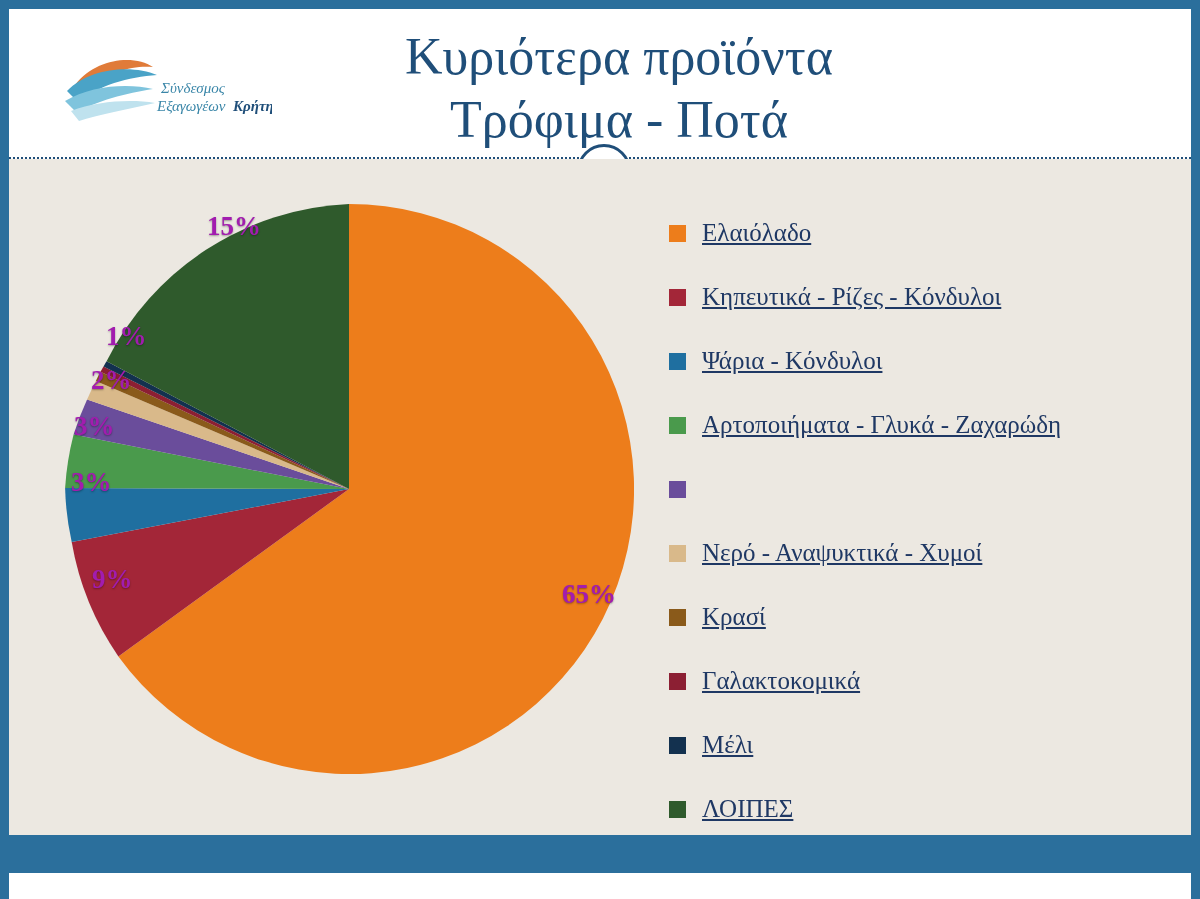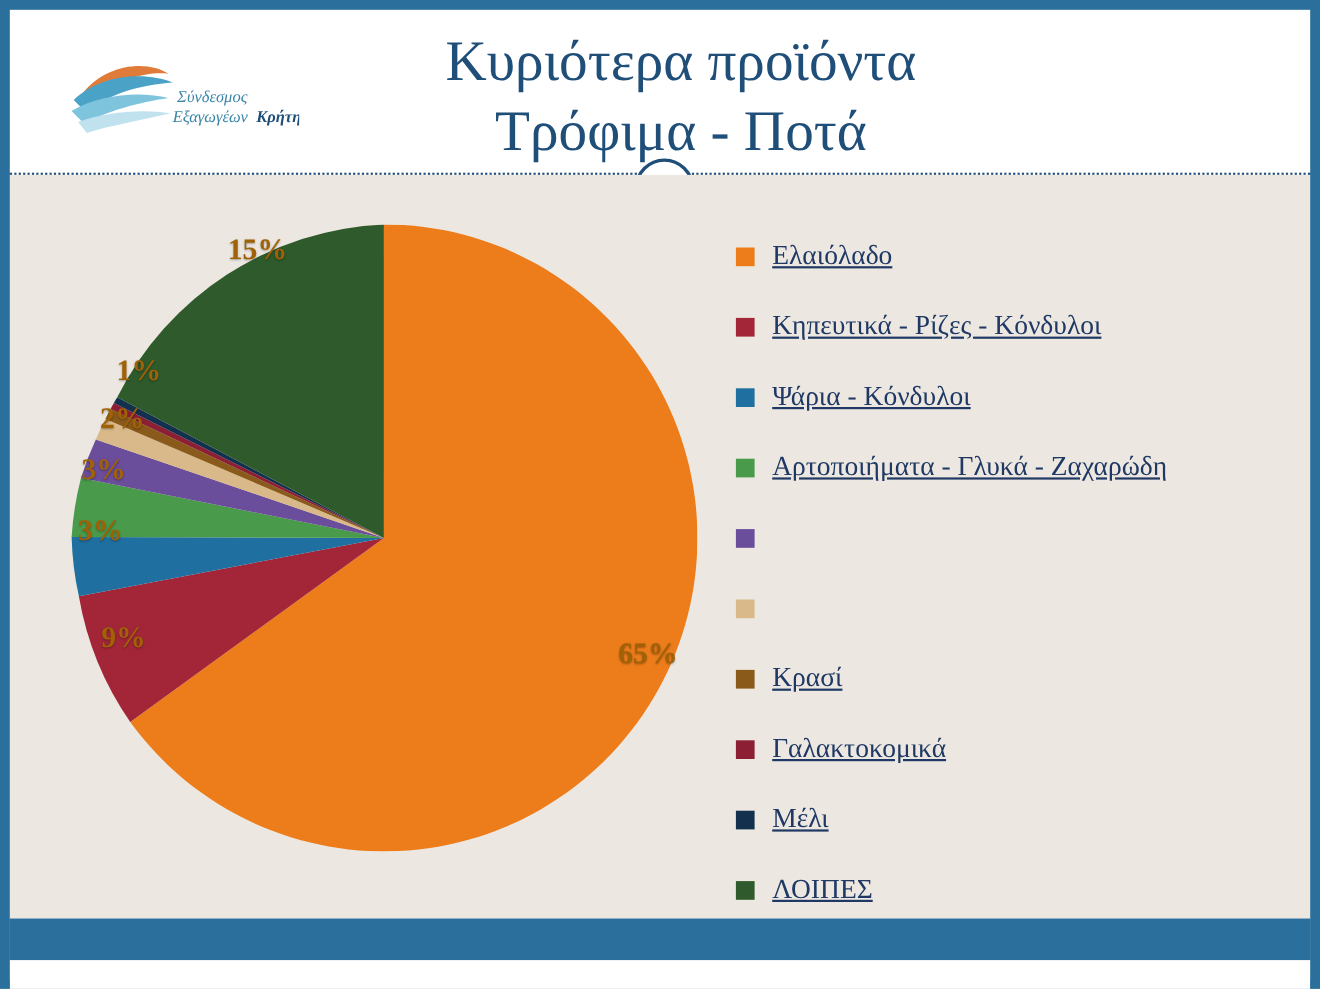--- a/index.html
+++ b/index.html
@@ -122,21 +122,21 @@
   }
   #pie {
     position: absolute;
     left: 15px;
     top: 15px;
     width: 570px;
     height: 570px;
   }
   .pct {
     position: absolute;
-    color: #a16207;
+    color: #a21caf;
     font-weight: bold;
     font-size: 27px;
     font-family: "Liberation Serif", serif;
     text-shadow: 0 1px 2px rgba(0,0,0,0.35);
     white-space: nowrap;
   }
   
   #legend {
     position: absolute;
     left: 660px;
@@ -237,20 +237,21 @@
       </div>
       <div class="legend-item">
         <span class="legend-swatch" style="background:#4A9A4C"></span>
         <span class="legend-label">Αρτοποιήματα - Γλυκά - Ζαχαρώδη</span>
       </div>
       <div class="legend-item">
         <span class="legend-swatch" style="background:#6A4D9B"></span>
       </div>
       <div class="legend-item">
         <span class="legend-swatch" style="background:#D9B98A"></span>
+        <span class="legend-label">Νερό - Αναψυκτικά - Χυμοί</span>
       </div>
       <div class="legend-item">
         <span class="legend-swatch" style="background:#8A5A1A"></span>
         <span class="legend-label">Κρασί</span>
       </div>
       <div class="legend-item">
         <span class="legend-swatch" style="background:#8C1F33"></span>
         <span class="legend-label">Γαλακτοκομικά</span>
       </div>
       <div class="legend-item">

